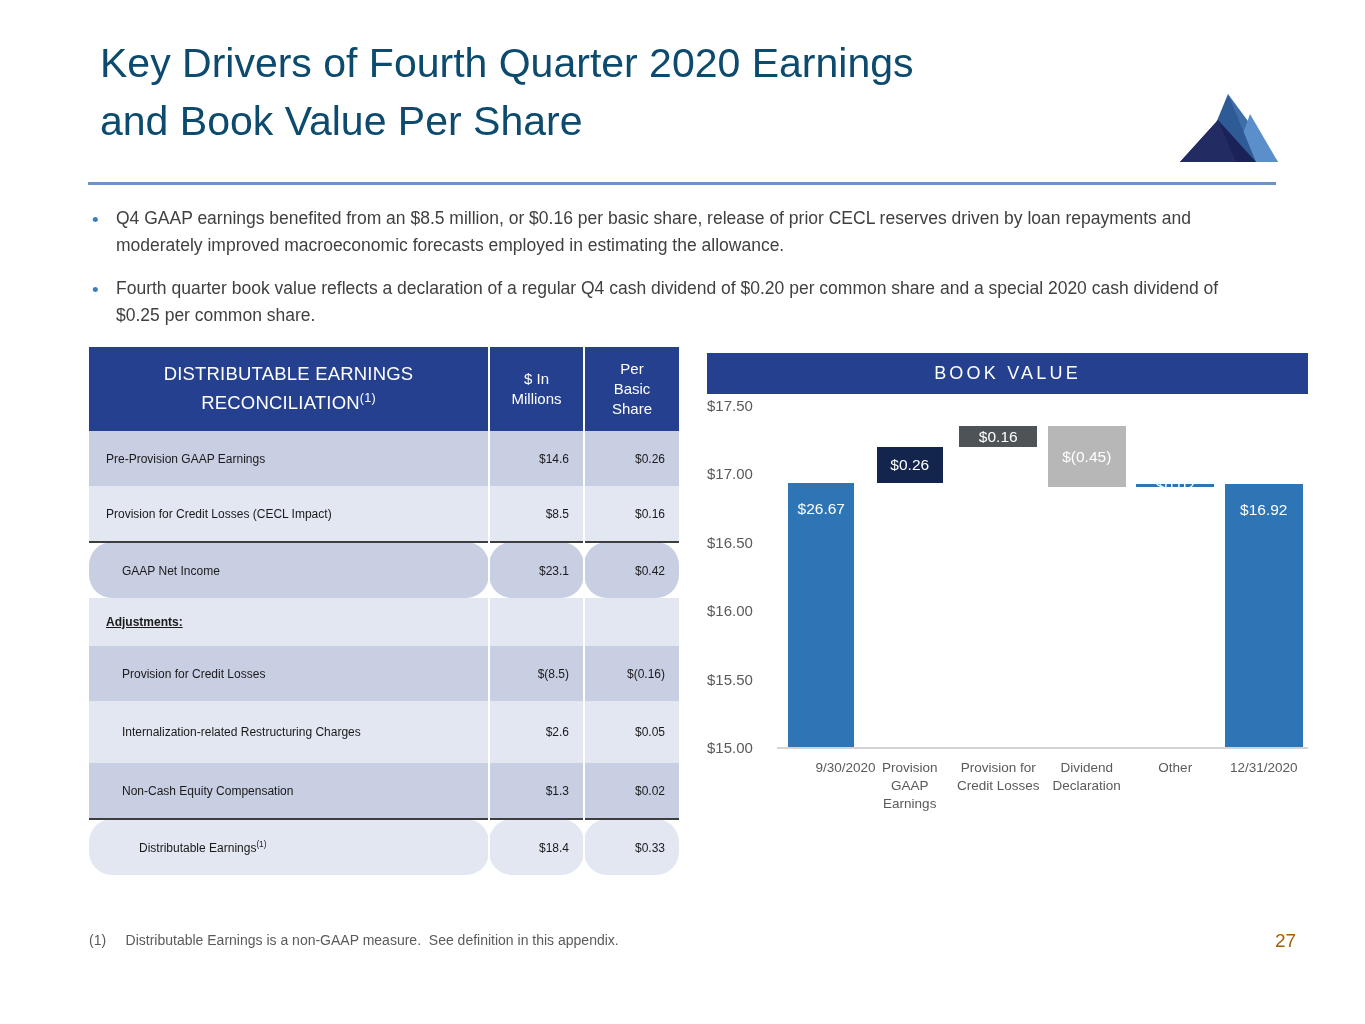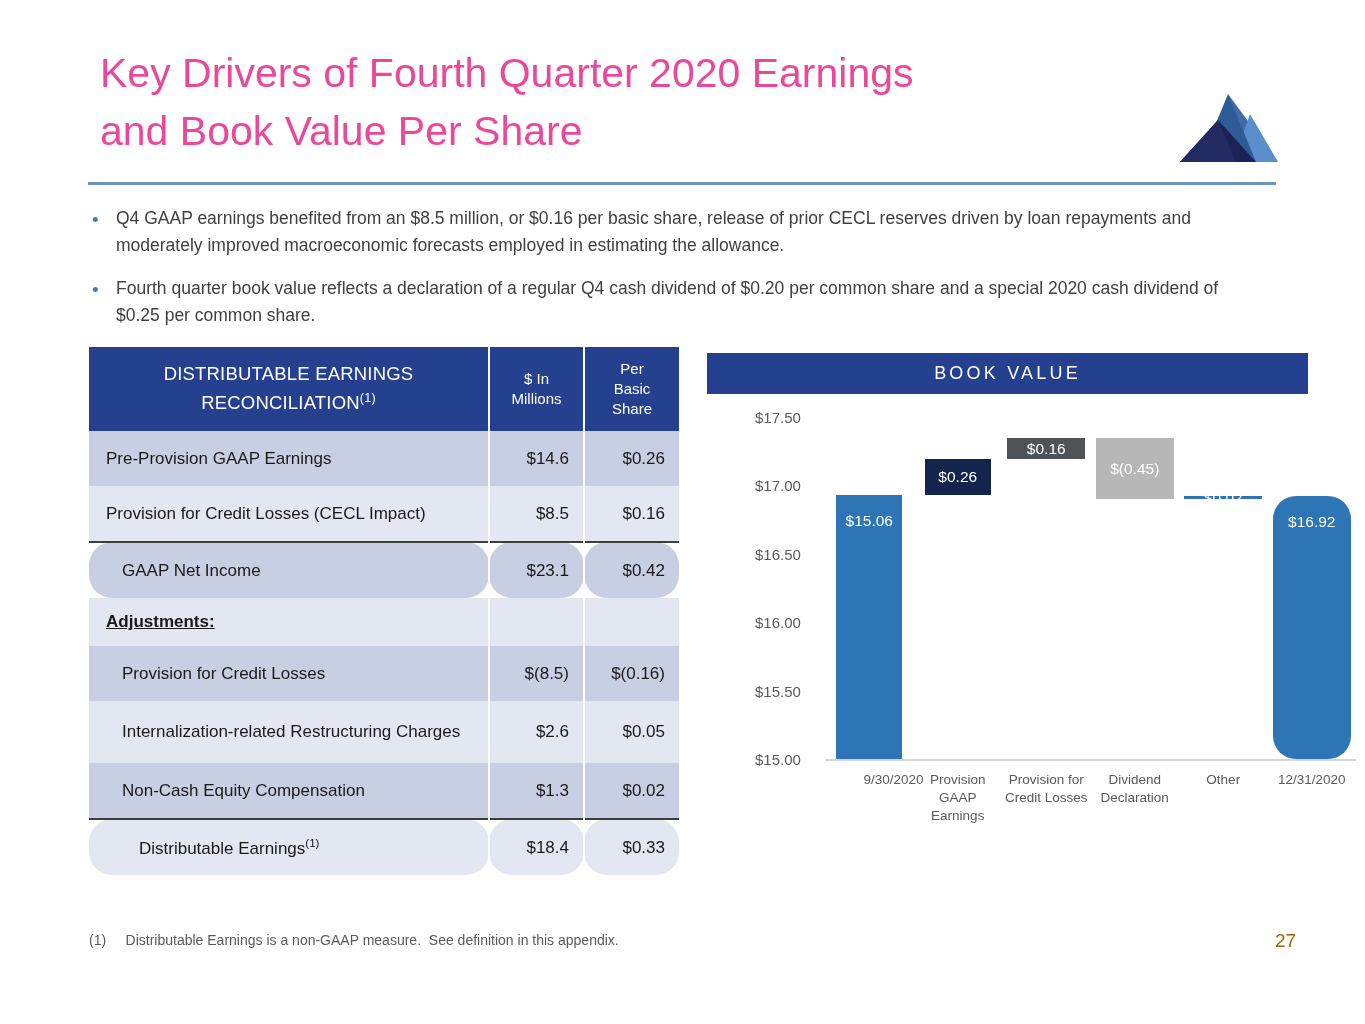--- a/index.html
+++ b/index.html
@@ -13,26 +13,26 @@
     font-family: "Liberation Sans", sans-serif;
     color: #404040;
     position: relative;
     overflow: hidden;
   }
 
   
   .slide-title {
     position: absolute;
     left: 100px;
-    top: 44px;
+    top: 34px;
     width: 1060px;
     font-size: 41px;
     line-height: 58px;
     font-weight: 400;
-    color: #ec4899;
+    color: #0c4a6e;
     letter-spacing: 0px;
   }
 
   
   .logo {
     position: absolute;
     left: 1178px;
     top: 92px;
     width: 100px;
     height: 72px;
@@ -106,21 +106,21 @@
     letter-spacing: 0.2px;
   }
   thead th.h-sub {
     font-size: 15px;
     line-height: 20px;
   }
   thead th:last-child { border-right: none; }
 
   tbody td {
     height: 55px;
-    font-size: 17px;
+    font-size: 12px;
     color: #1a1a1a;
     border-right: 2px solid #ffffff;
   }
   tbody td:last-child { border-right: none; }
   tbody td.lbl {
     text-align: left;
     padding-left: 17px;
   }
   tbody td.lbl.indent1 { padding-left: 33px; }
   tbody td.lbl.indent2 { padding-left: 50px; }
@@ -155,24 +155,23 @@
     color: #ffffff;
     font-size: 18px;
     letter-spacing: 3.2px;
     display: flex;
     align-items: center;
     justify-content: center;
   }
   .plot-area {
     position: absolute;
     left: 0;
-    top: 48px;
+    top: 36px;
     width: 601px;
     height: 420px;
-    margin-left: 48px;
   }
   .y-label {
     position: absolute;
     left: 0;
     width: 66px;
     text-align: left;
     font-size: 15px;
     color: #5a5a5a;
     transform: translateY(-50%);
   }
@@ -325,35 +324,35 @@
   <div class="chart-title-bar">BOOK VALUE</div>
   <div class="plot-area" id="plot-area">
       <div class="y-label" style="top: 16px;">$17.50</div>
       <div class="y-label" style="top: 84.4px;">$17.00</div>
       <div class="y-label" style="top: 152.8px;">$16.50</div>
       <div class="y-label" style="top: 221.2px;">$16.00</div>
       <div class="y-label" style="top: 289.6px;">$15.50</div>
       <div class="y-label" style="top: 358px;">$15.00</div>
       <div class="axis-line" style="top: 358px;"></div>
       <div class="bar" style="left: 81.25px; top: 93.976px; width: 66px; height: 264.024px; background: rgb(46, 117, 182); align-items: flex-start; padding-top: 18px;">
-        <span class="bar-lbl">$15.06</span>
+        <span class="bar-lbl">$26.67</span>
       </div>
       <div class="bar" style="left: 169.75px; top: 58.408px; width: 66px; height: 35.568px; background: rgb(19, 37, 76); align-items: center;">
         <span class="bar-lbl">$0.26</span>
       </div>
       <div class="bar" style="left: 252.25px; top: 36.52px; width: 78px; height: 21.888px; background: rgb(77, 83, 87); align-items: center;">
         <span class="bar-lbl">$0.16</span>
       </div>
       <div class="bar" style="left: 340.75px; top: 36.52px; width: 78px; height: 61.56px; background: rgb(183, 183, 183); align-items: center; text-align: center;">
         <span class="bar-lbl">$(0.45)</span>
       </div>
       <div class="bar" style="left: 429.25px; top: 95.344px; width: 78px; height: 2.736px; background: rgb(46, 117, 182); align-items: center;">
         <span class="bar-lbl">$0.02</span>
       </div>
-      <div class="bar" style="left: 517.75px; top: 95.344px; width: 78px; height: 262.656px; background: rgb(46, 117, 182); align-items: flex-start; padding-top: 18px; border-radius: 23px;">
+      <div class="bar" style="left: 517.75px; top: 95.344px; width: 78px; height: 262.656px; background: rgb(46, 117, 182); align-items: flex-start; padding-top: 18px;">
         <span class="bar-lbl">$16.92</span>
       </div>
       <div class="x-label" style="left: 114.25px; top: 370px; width: 108.5px; text-align: right;">
         <div>9/30/2020</div>
       </div>
       <div class="x-label" style="left: 202.75px; top: 370px; width: 108.5px;">
         <div>Provision</div>
         <div>GAAP</div>
         <div>Earnings</div>
       </div>

